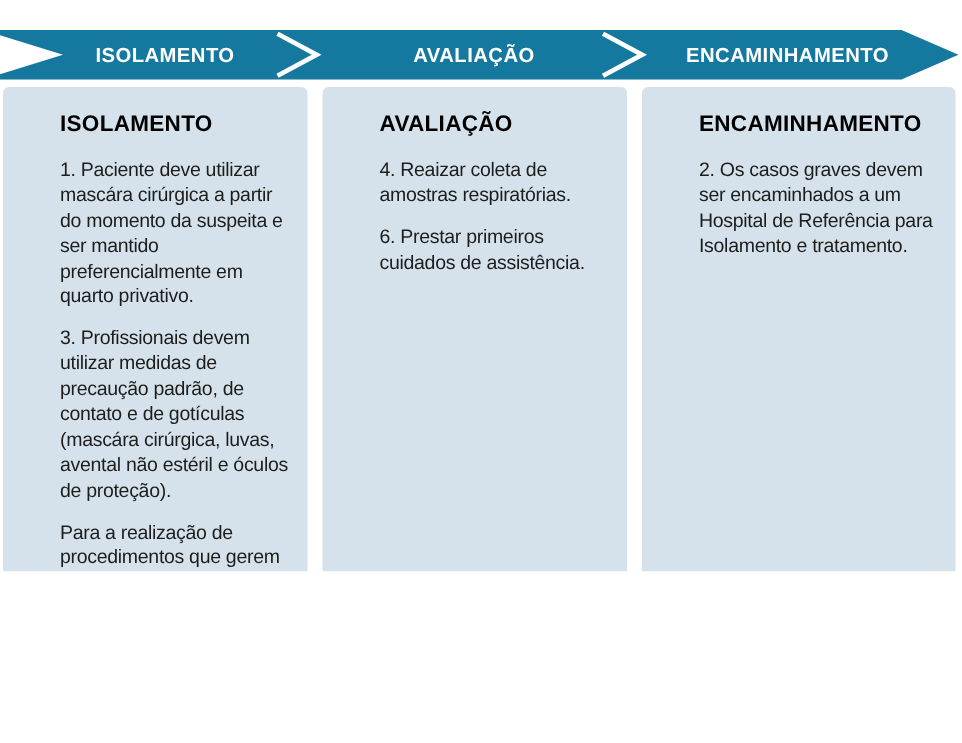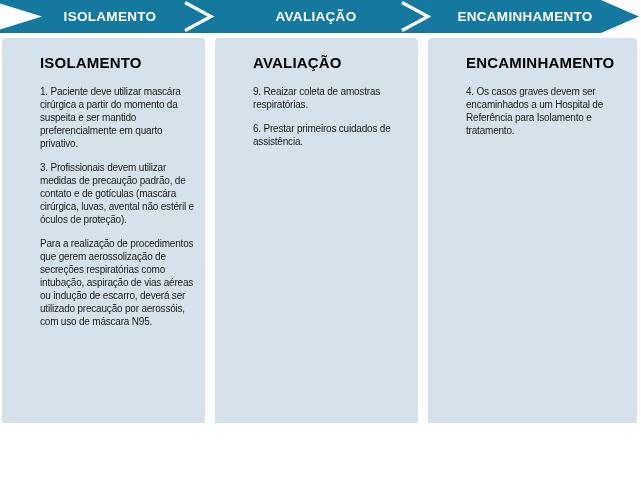--- a/index.html
+++ b/index.html
@@ -3,24 +3,25 @@
 <meta charset="utf-8">
 <style>
   html, body {
     margin: 0;
     padding: 0;
     background: #ffffff;
   }
   .stage {
     position: relative;
     width: 641px;
-    height: 423px;
+    height: 361px;
     background: #ffffff;
     font-family: "Liberation Sans", sans-serif;
     overflow: hidden;
+    margin-top: 20px;
   }
   
   .banner {
     position: absolute;
     top: 0;
     left: 0;
     width: 641px;
     height: 34px;
   }
   .banner svg {
@@ -88,21 +89,21 @@
   }
   .col-title {
     margin: 0 0 14px 0;
     font-size: 15px;
     font-weight: bold;
     color: #000000;
     letter-spacing: 0.2px;
   }
   .content p {
     margin: 0 0 11px 0;
-    font-size: 10px;
+    font-size: 13px;
     line-height: 1.3;
     letter-spacing: -0.2px;
     color: #1d1d1b;
   }
 </style>
 </head>
 <body>
 
 <div class="stage">
 
@@ -131,29 +132,29 @@
         <p>Para a realização de procedimentos que gerem aerossolização de secreções respiratórias como intubação, aspiração de vias aéreas ou indução de escarro, deverá ser utilizado precaução por aerossóis, com uso de máscara N95.</p>
       </div>
     </div>
 
     <div class="column c2">
       <div class="passo-strip">
         <span class="passo">2º Passo</span>
       </div>
       <div class="content">
         <h2 class="col-title">AVALIAÇÃO</h2>
-        <p>9. Reaizar coleta de amostras respiratórias.</p>
+        <p>4. Reaizar coleta de amostras respiratórias.</p>
         <p>6. Prestar primeiros cuidados de assistência.</p>
       </div>
     </div>
 
     <div class="column c3">
       <div class="passo-strip">
         <span class="passo">3º Passo</span>
       </div>
       <div class="content">
         <h2 class="col-title">ENCAMINHAMENTO</h2>
-        <p>4. Os casos graves devem ser encaminhados a um Hospital de Referência para Isolamento e tratamento.</p>
+        <p>2. Os casos graves devem ser encaminhados a um Hospital de Referência para Isolamento e tratamento.</p>
       </div>
     </div>
 
   </div>
 </div>
 
 </body></html>

